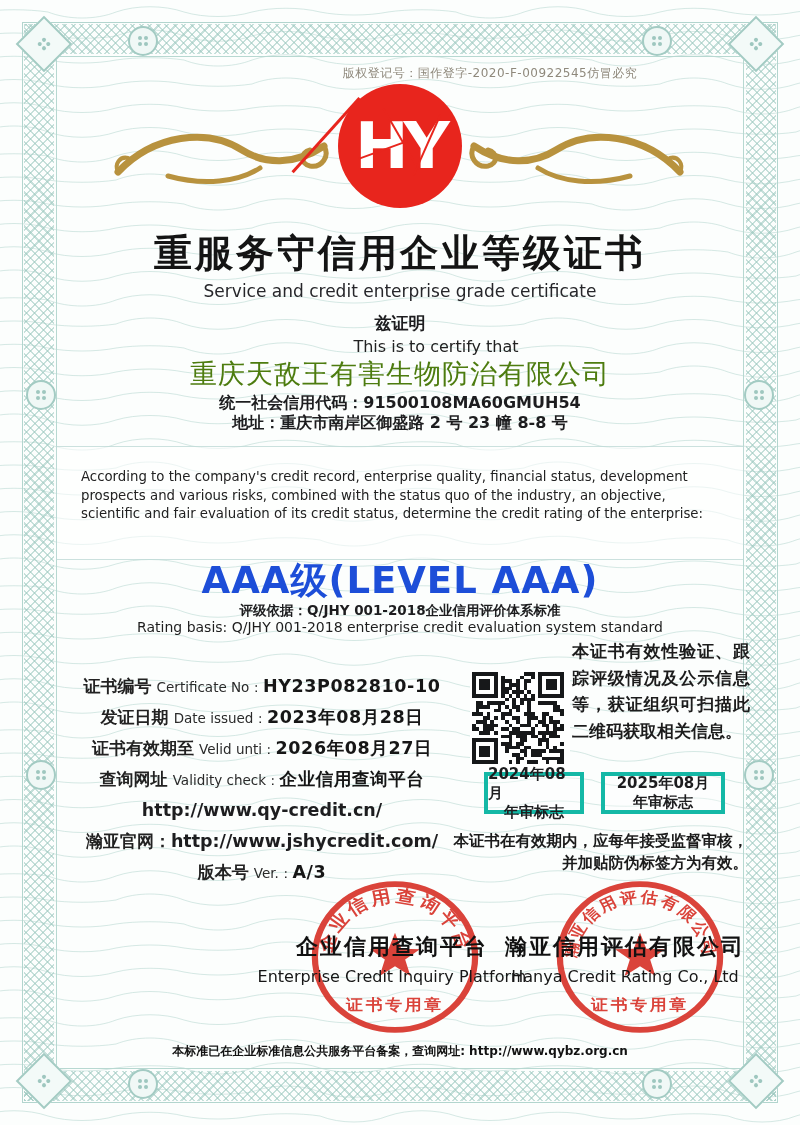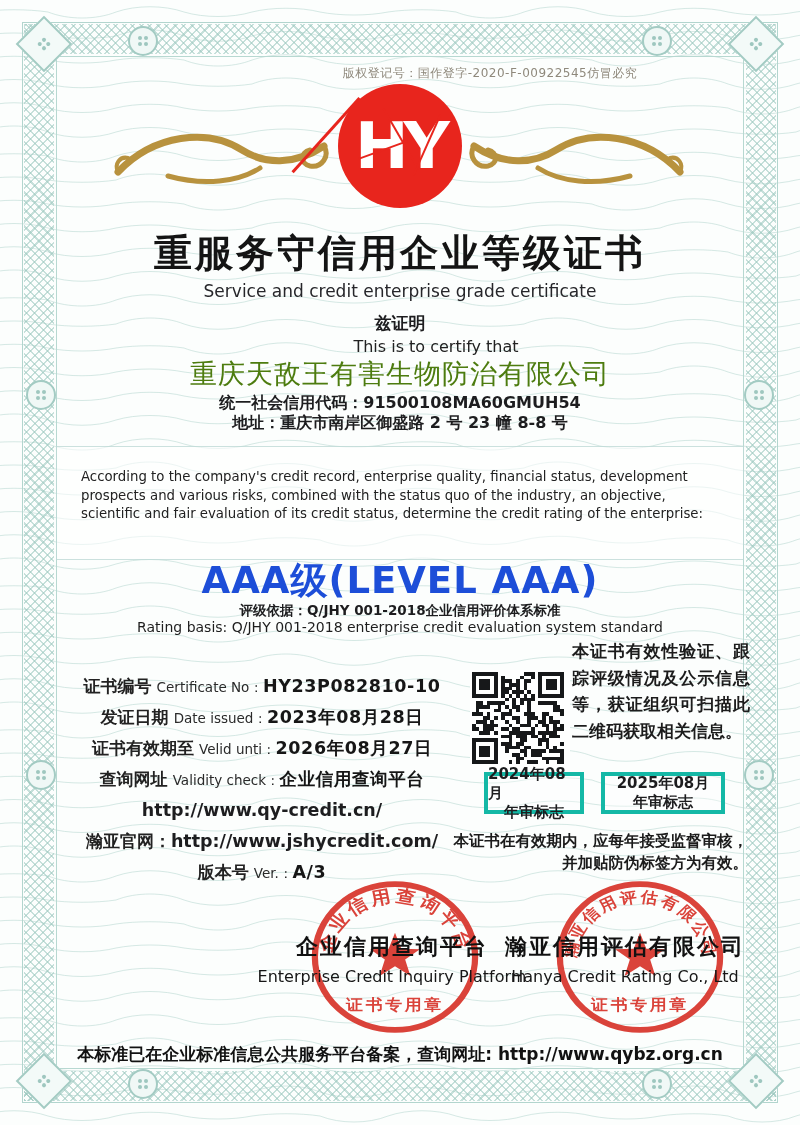--- a/index.html
+++ b/index.html
@@ -88,21 +88,21 @@
   .seal{position:absolute;width:178px;height:162px;z-index:2;opacity:.93;}
   .seal-left{left:306px;top:876px;}
   .seal-right{left:551px;top:876px;}
   .issuer{position:absolute;top:932px;text-align:center;z-index:3;}
   .issuer-left{left:250px;width:284px;}
   .issuer-right{left:478px;width:294px;}
   .issuer .cn{font-size:22px;font-weight:700;letter-spacing:2px;color:#111;}
   .issuer .en{font-size:16px;font-weight:500;color:#161616;margin-top:5px;}
 
   .filing{position:absolute;left:0;width:100%;top:1043px;text-align:center;z-index:2;
-    font-size:17px;font-weight:600;color:#121212;}
+    font-size:12px;font-weight:600;color:#121212;}
 </style>
 </head>
 <body>
 
 <div class="cert">
 
   <svg class="waves" id="waves" viewBox="0 0 800 1125" preserveAspectRatio="none">
       <path d="M-20 12 c 20 -3, 48 -3, 68 0 c 20 8, 48 8, 68 0 c 20 -7, 48 -7, 68 0 c 20 6, 48 6, 68 0 c 20 -5, 48 -5, 68 0 c 20 4, 48 4, 68 0 c 20 -3, 48 -3, 68 0 c 20 8, 48 8, 68 0 c 20 -7, 48 -7, 68 0 c 20 6, 48 6, 68 0 c 20 -5, 48 -5, 68 0 c 20 4, 48 4, 68 0 c 20 -3, 48 -3, 68 0"></path>
       <path d="M-20 36 c 20 -4, 48 -4, 68 0 c 20 3, 48 3, 68 0 c 20 -8, 48 -8, 68 0 c 20 7, 48 7, 68 0 c 20 -6, 48 -6, 68 0 c 20 5, 48 5, 68 0 c 20 -4, 48 -4, 68 0 c 20 3, 48 3, 68 0 c 20 -8, 48 -8, 68 0 c 20 7, 48 7, 68 0 c 20 -6, 48 -6, 68 0 c 20 5, 48 5, 68 0 c 20 -4, 48 -4, 68 0"></path>
       <path d="M-20 60 c 20 -5, 48 -5, 68 0 c 20 4, 48 4, 68 0 c 20 -3, 48 -3, 68 0 c 20 8, 48 8, 68 0 c 20 -7, 48 -7, 68 0 c 20 6, 48 6, 68 0 c 20 -5, 48 -5, 68 0 c 20 4, 48 4, 68 0 c 20 -3, 48 -3, 68 0 c 20 8, 48 8, 68 0 c 20 -7, 48 -7, 68 0 c 20 6, 48 6, 68 0 c 20 -5, 48 -5, 68 0"></path>

